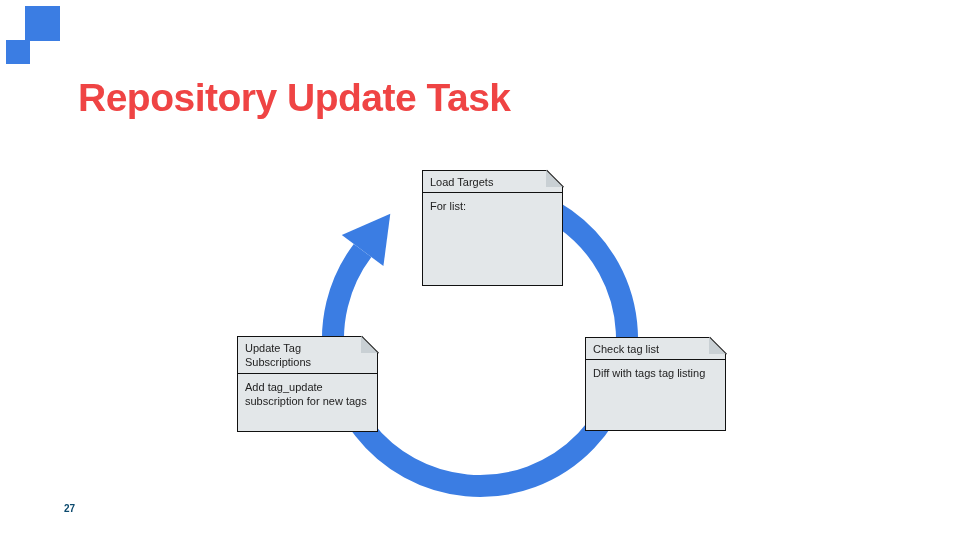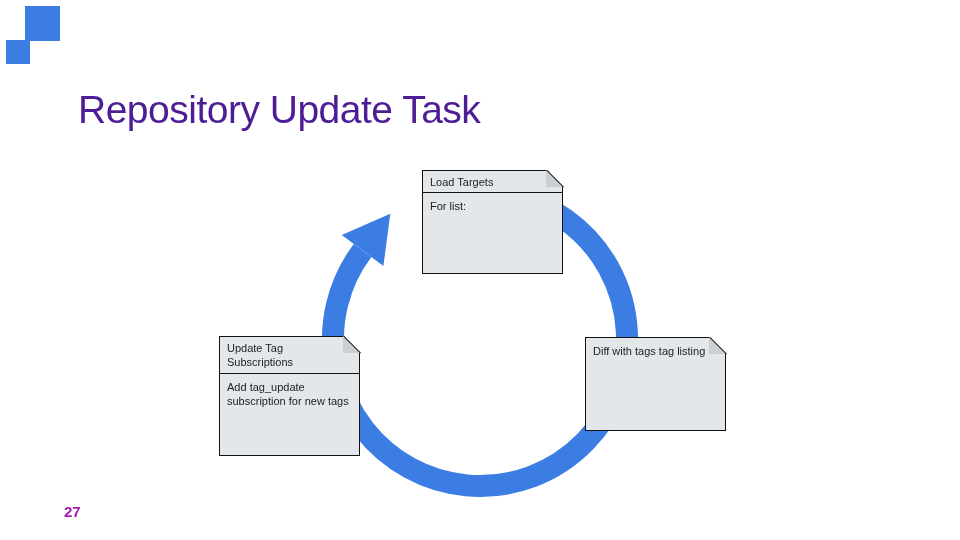--- a/index.html
+++ b/index.html
@@ -15,26 +15,26 @@
 
   
   .sq { position: absolute; background: #3B7DE3; }
   .sq-large { left: 25px; top: 6px;  width: 35px; height: 35px; }
   .sq-small { left: 6px;  top: 40px; width: 24px; height: 24px; }
 
   
   .slide-title {
     position: absolute;
     left: 78px;
-    top: 88px;
+    top: 76px;
     margin: 0;
     font-size: 39px;
-    font-weight: 400;
+    font-weight: 700;
     letter-spacing: -0.5px;
-    color: #4c1d95;
+    color: #ef4444;
   }
 
   
   .cycle-svg {
     position: absolute;
     left: 260px;
     top: 155px;
     width: 440px;
     height: 370px;
     z-index: 1;
@@ -73,31 +73,31 @@
     transform: rotate(45deg);
   }
   .note-title {
     padding: 4px 16px 3px 7px;
     border-bottom: 1.3px solid #111111;
   }
   .note-body { padding: 6px 7px 6px 7px; }
   .note-body p { margin: 0 0 14px 0; }
   .note-body p:last-child { margin-bottom: 0; }
 
-  .note-top   { left: 422px; top: 170px; height: 104px; }
+  .note-top   { left: 422px; top: 170px; height: 116px; }
   .note-right { left: 585px; top: 337px; height: 94px; }
-  .note-left  { left: 219px; top: 336px; height: 120px; }
+  .note-left  { left: 237px; top: 336px; height: 96px; }
 
   .page-number {
     position: absolute;
     left: 64px;
     top: 503px;
-    font-size: 15px;
+    font-size: 10px;
     font-weight: 700;
-    color: #a21caf;
+    color: #0c4a6e;
   }
 </style>
 </head>
 <body>
 
 <div class="slide">
 
   <div class="sq sq-large"></div>
   <div class="sq sq-small"></div>
 
@@ -109,20 +109,21 @@
   </svg>
 
   <div class="note note-top">
     <div class="note-title">Load Targets</div>
     <div class="note-body">
       <p>For list:</p>
     </div>
   </div>
 
   <div class="note note-right">
+    <div class="note-title">Check tag list</div>
     <div class="note-body">
       <p>Diff with tags tag listing</p>
     </div>
   </div>
 
   <div class="note note-left">
     <div class="note-title">Update Tag Subscriptions</div>
     <div class="note-body">
       <p>Add tag_update subscription for new tags</p>
     </div>

